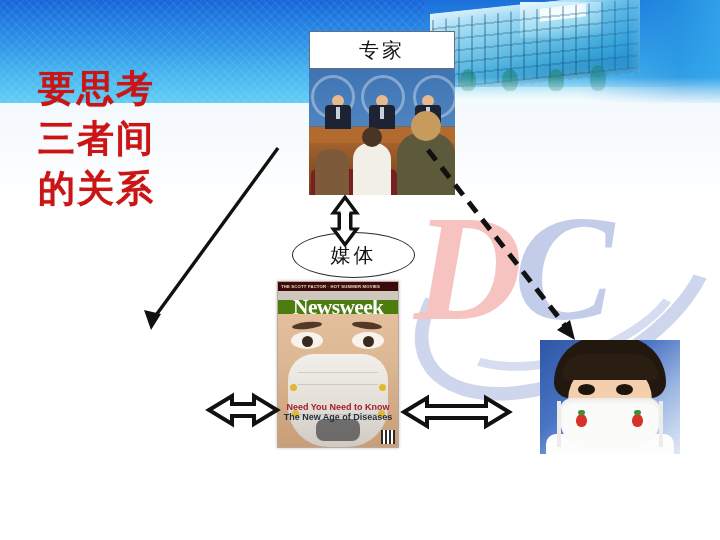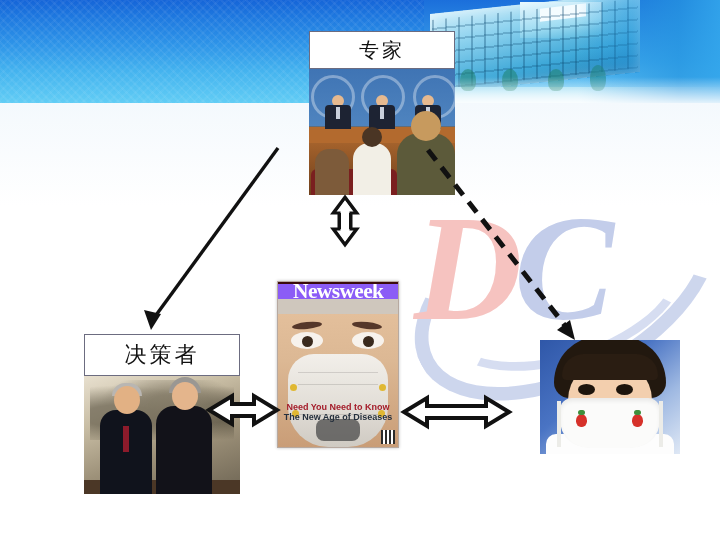--- a/index.html
+++ b/index.html
@@ -178,21 +178,21 @@
     background:#cfc7bd;border:1px solid #b7a9a0;overflow:hidden;z-index:5;
     box-shadow:0 0 3px rgba(0,0,0,.25);
   }
   .nw-strip{position:absolute;left:0;top:0;width:120px;height:9px;background:#3b0b0b;overflow:hidden;}
   .nw-strip span{
     position:absolute;left:3px;top:1px;font-size:4.2px;line-height:7px;
     color:#f0d9c8;letter-spacing:.2px;white-space:nowrap;
     font-family:"Liberation Sans",sans-serif;font-weight:bold;
   }
   .nw-logo{
-    position:absolute;left:0;top:2px;width:120px;height:15px;background:#8b5cf6;
+    position:absolute;left:0;top:18px;width:120px;height:15px;background:#4d7c0f;
     display:flex;align-items:center;justify-content:center;overflow:hidden;
   }
   .nw-logo span{
     font-family:"Liberation Serif",serif;font-weight:bold;font-size:21px;
     color:#fff;letter-spacing:-.6px;white-space:nowrap;
     transform:scaleX(1.02);
   }
   .nw-photo{position:absolute;left:0;top:32px;width:120px;height:133px;overflow:hidden;background:#d8c0ab;}
   .nw-face{position:absolute;inset:0;background:linear-gradient(180deg,#e3bf9b 0%,#dcb894 35%,#c99d77 100%);}
   .nw-brow{position:absolute;top:8px;width:30px;height:7px;border-radius:50%;background:#55372a;}
@@ -274,20 +274,25 @@
     <div class="bld-bfade"></div>
   </div>
 
   <div class="watermark">
     <div class="wm-swoosh"></div>
     <div class="wm-swoosh2"></div>
     <div class="wm-d">D</div>
     <div class="wm-c">C</div>
   </div>
 
+  <div class="headline">
+    <div>要思考</div>
+    <div>三者间</div>
+    <div>的关系</div>
+  </div>
 
   <div class="node" id="node-expert">
     <div class="node-label">专家</div>
     <div class="node-photo">
       <div class="press-bg"></div>
       <div class="press-unlogo" style="left:2px;"></div>
       <div class="press-unlogo" style="left:52px;"></div>
       <div class="press-unlogo" style="left:104px;"></div>
       <div class="press-table"></div>
       <div class="press-table2"></div>
@@ -312,56 +317,42 @@
       <div class="press-front pf1"></div>
       <div class="press-front pf2">
           <div class="hd"></div>
         </div>
       <div class="press-front pf3">
           <div class="hd"></div>
         </div>
     </div>
   </div>
 
-  <div class="node" id="node-dm">
-    <div class="node-label">决策者</div>
-    <div class="node-photo">
-      <div class="dm-bg"></div>
-      <div class="dm-ink"></div>
-      <div class="dm-floor"></div>
-      <div class="dm-p dm-a">
-          <div class="hr"></div>
-          <div class="hd"></div>
-          <div class="tie"></div>
-        </div>
-      <div class="dm-p dm-b">
-          <div class="hr"></div>
-          <div class="hd"></div>
-        </div>
-    </div>
-  </div>
 
   <div class="node" id="node-public">
     <div class="node-photo">
       <div class="pb-bg"></div>
       <div class="pb-hair"></div>
       <div class="pb-face"></div>
       <div class="pb-fringe"></div>
       <div class="pb-eye l"></div>
       <div class="pb-eye r"></div>
       <div class="pb-collar"></div>
       <div class="pb-mask">
         <div class="pb-straw" style="left:-3px;"></div>
         <div class="pb-straw" style="left:99px;"></div>
         <div class="pb-berry" style="left:16px;"></div>
         <div class="pb-berry" style="left:72px;"></div>
       </div>
     </div>
   </div>
 
+  <div id="media-ellipse">
+    <span>媒体</span>
+  </div>
 
   <div id="magazine">
     <div class="nw-strip">
       <span>THE SCOTT FACTOR · HOT SUMMER MOVIES</span>
     </div>
     <div class="nw-logo">
       <span>Newsweek</span>
     </div>
     <div class="nw-photo">
       <div class="nw-face"></div>

